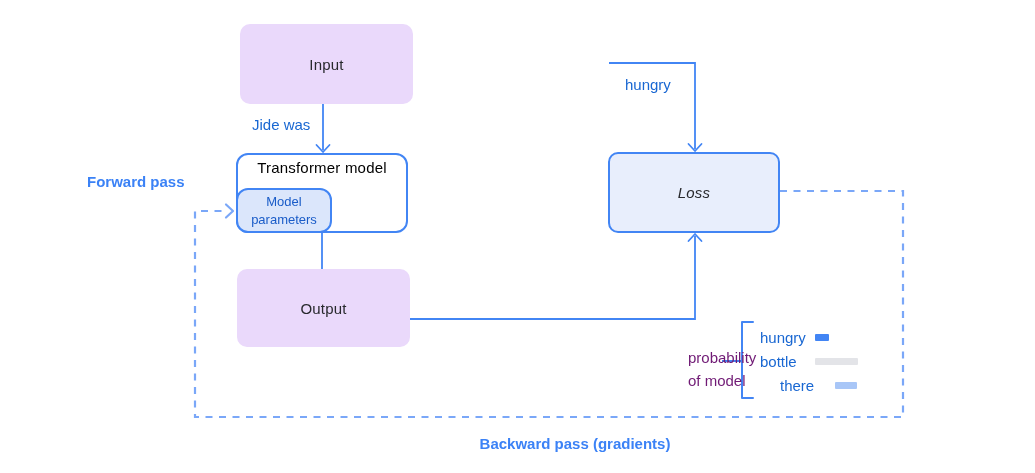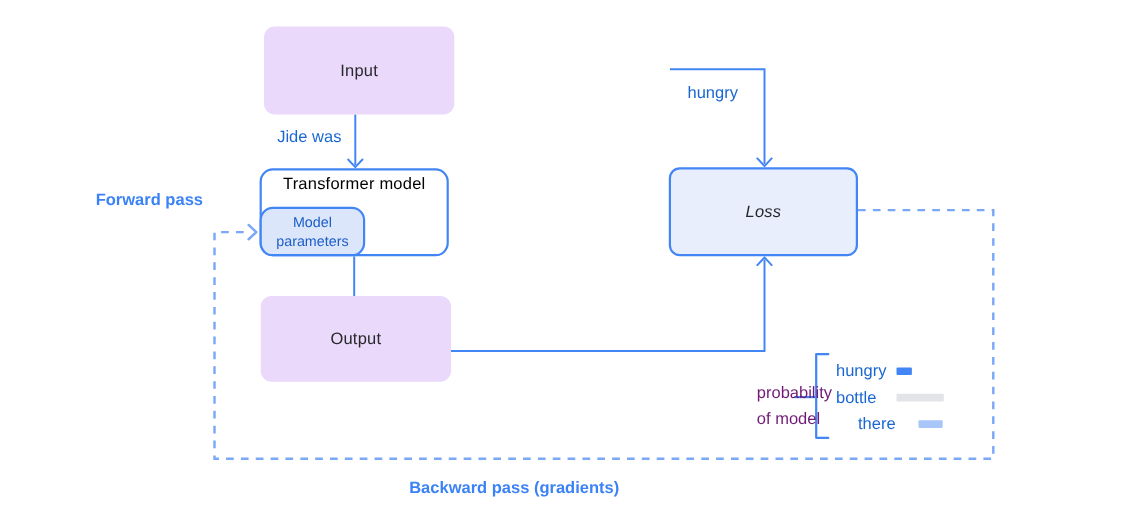--- a/index.html
+++ b/index.html
@@ -77,21 +77,21 @@
   <div class="box purple" style="left:237px;top:269px;width:173px;height:78px;">
     <span>Output</span>
   </div>
 
   <div class="edge-label" style="left:252px;top:116px;">Jide was</div>
 
   <div class="edge-label" style="left:625px;top:76px;">hungry</div>
 
   <div class="pass-label" style="left:87px;top:173px;">Forward pass</div>
 
-  <div class="pass-label" style="left:372px;top:435px;width:350px;">Backward pass (gradients)</div>
+  <div class="pass-label" style="left:400px;top:435px;width:350px;text-align:center;">Backward pass (gradients)</div>
 
   <div class="legend-title" style="left:648px;top:346px;">probability
 of model</div>
 
   <div class="legend-row" style="left:760px;top:327px;">
     <span class="lbl">hungry</span>
     <span class="bar" style="width: 14px; background: rgb(66, 133, 244);"></span>
   </div>
 
   <div class="legend-row" style="left:760px;top:351px;">

